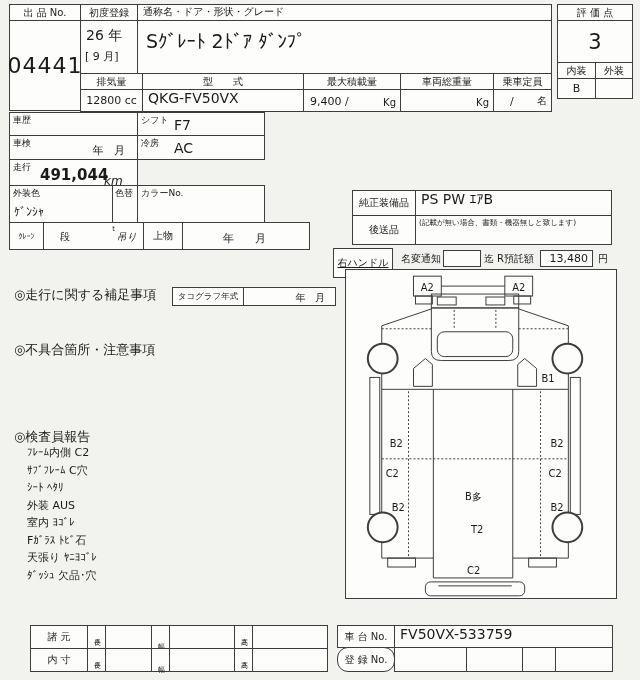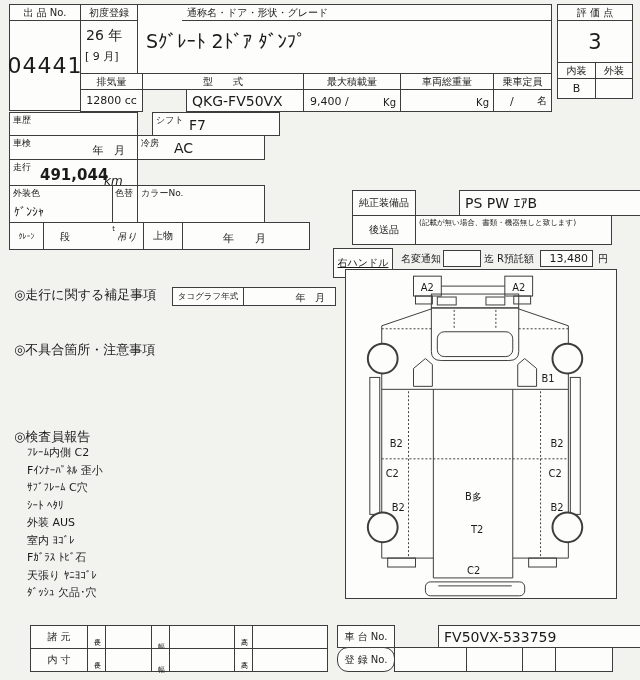--- a/index.html
+++ b/index.html
@@ -2,21 +2,21 @@
 <html><head>
 <meta charset="utf-8">
 <style>
   html,body{margin:0;padding:0;width:640px;height:680px;overflow:hidden;
     background:#f2f2ef;color:#1b1b1b;
     font-family:"DejaVu Sans","Liberation Sans",sans-serif;}
   .sheet{position:relative;width:640px;height:680px;}
   .box{position:absolute;border:1px solid #3d3d3d;background:#fdfdfc;box-sizing:border-box;}
   .nob{position:absolute;box-sizing:border-box;}
   .c{display:flex;align-items:center;justify-content:center;text-align:center;}
-  .l{display:flex;align-items:center;padding-left:5px;margin-left:44px;}.s10{font-size:10px;}.s11{font-size:11px;}.s14{font-size:14px;}
+  .l{display:flex;align-items:flex-start;padding-left:5px;}.s10{font-size:10px;}.s11{font-size:11px;}.s14{font-size:14px;}
   .corner{position:absolute;top:1px;left:3px;font-size:9px;white-space:pre;}
   .v{white-space:pre;}
   .bigval{position:absolute;left:0;right:0;top:0;bottom:0;display:flex;
     align-items:center;justify-content:center;}
   .inline-val{position:absolute;left:36px;top:4px;font-size:14px;white-space:pre;}
   .cent-val{position:absolute;left:0;right:0;bottom:3px;text-align:center;font-size:14px;white-space:pre;}
   .ym{position:absolute;right:12px;top:7px;font-size:11px;white-space:pre;}
   .unit-r{position:absolute;right:4px;bottom:3px;font-size:10px;white-space:pre;}
   .val-l{position:absolute;left:6px;bottom:3px;font-size:11px;white-space:pre;}
   .report{position:absolute;left:27px;top:444px;width:170px;font-size:11px;line-height:17.5px;}
@@ -105,21 +105,21 @@
   <div class="box c s11" style="left:557px;top:78px;width:39px;height:21px;">
       <span class="v">B</span>
     </div>
   <div class="box c s11" style="left:595px;top:78px;width:38px;height:21px;">
       <span class="v"></span>
     </div>
 
   <div class="box" style="left:9px;top:112px;width:129px;height:24px;">
     <span class="corner">車歴</span>
   </div>
-  <div class="box" style="left:152px;top:112px;width:128px;height:24px;">
+  <div class="box" style="left:137px;top:112px;width:128px;height:24px;">
     <span class="corner">シフト</span>
     <span class="inline-val">F7</span>
   </div>
 
   <div class="box" style="left:9px;top:135px;width:129px;height:25px;">
     <span class="corner">車検</span>
     <span class="ym">年   月</span>
   </div>
   <div class="box" style="left:137px;top:135px;width:128px;height:25px;">
     <span class="corner">冷房</span>
@@ -189,21 +189,20 @@
     </div>
   <div class="box" style="left:243px;top:287px;width:93px;height:19px;">
     <span class="nob v s10" style="right:10px;top:3px;">年   月</span>
   </div>
 
   <span class="note-title" style="left:14px;top:341px;">◎不具合箇所・注意事項</span>
 
   <span class="note-title" style="left:14px;top:428px;">◎検査員報告</span>
   <div class="report">
     <div>ﾌﾚｰﾑ内側 C2</div>
-    <div>Fｲﾝﾅｰﾊﾟﾈﾙ 歪小</div>
     <div>ｻﾌﾞﾌﾚｰﾑ C穴</div>
     <div>ｼｰﾄ ﾍﾀﾘ</div>
     <div>外装 AUS</div>
     <div>室内 ﾖｺﾞﾚ</div>
     <div>Fｶﾞﾗｽ ﾄﾋﾞ石</div>
     <div>天張り ﾔﾆﾖｺﾞﾚ</div>
     <div>ﾀﾞｯｼｭ 欠品･穴</div>
   </div>
 
   <div class="box" style="left:345px;top:269px;width:272px;height:330px;background:#fdfdfc;">

